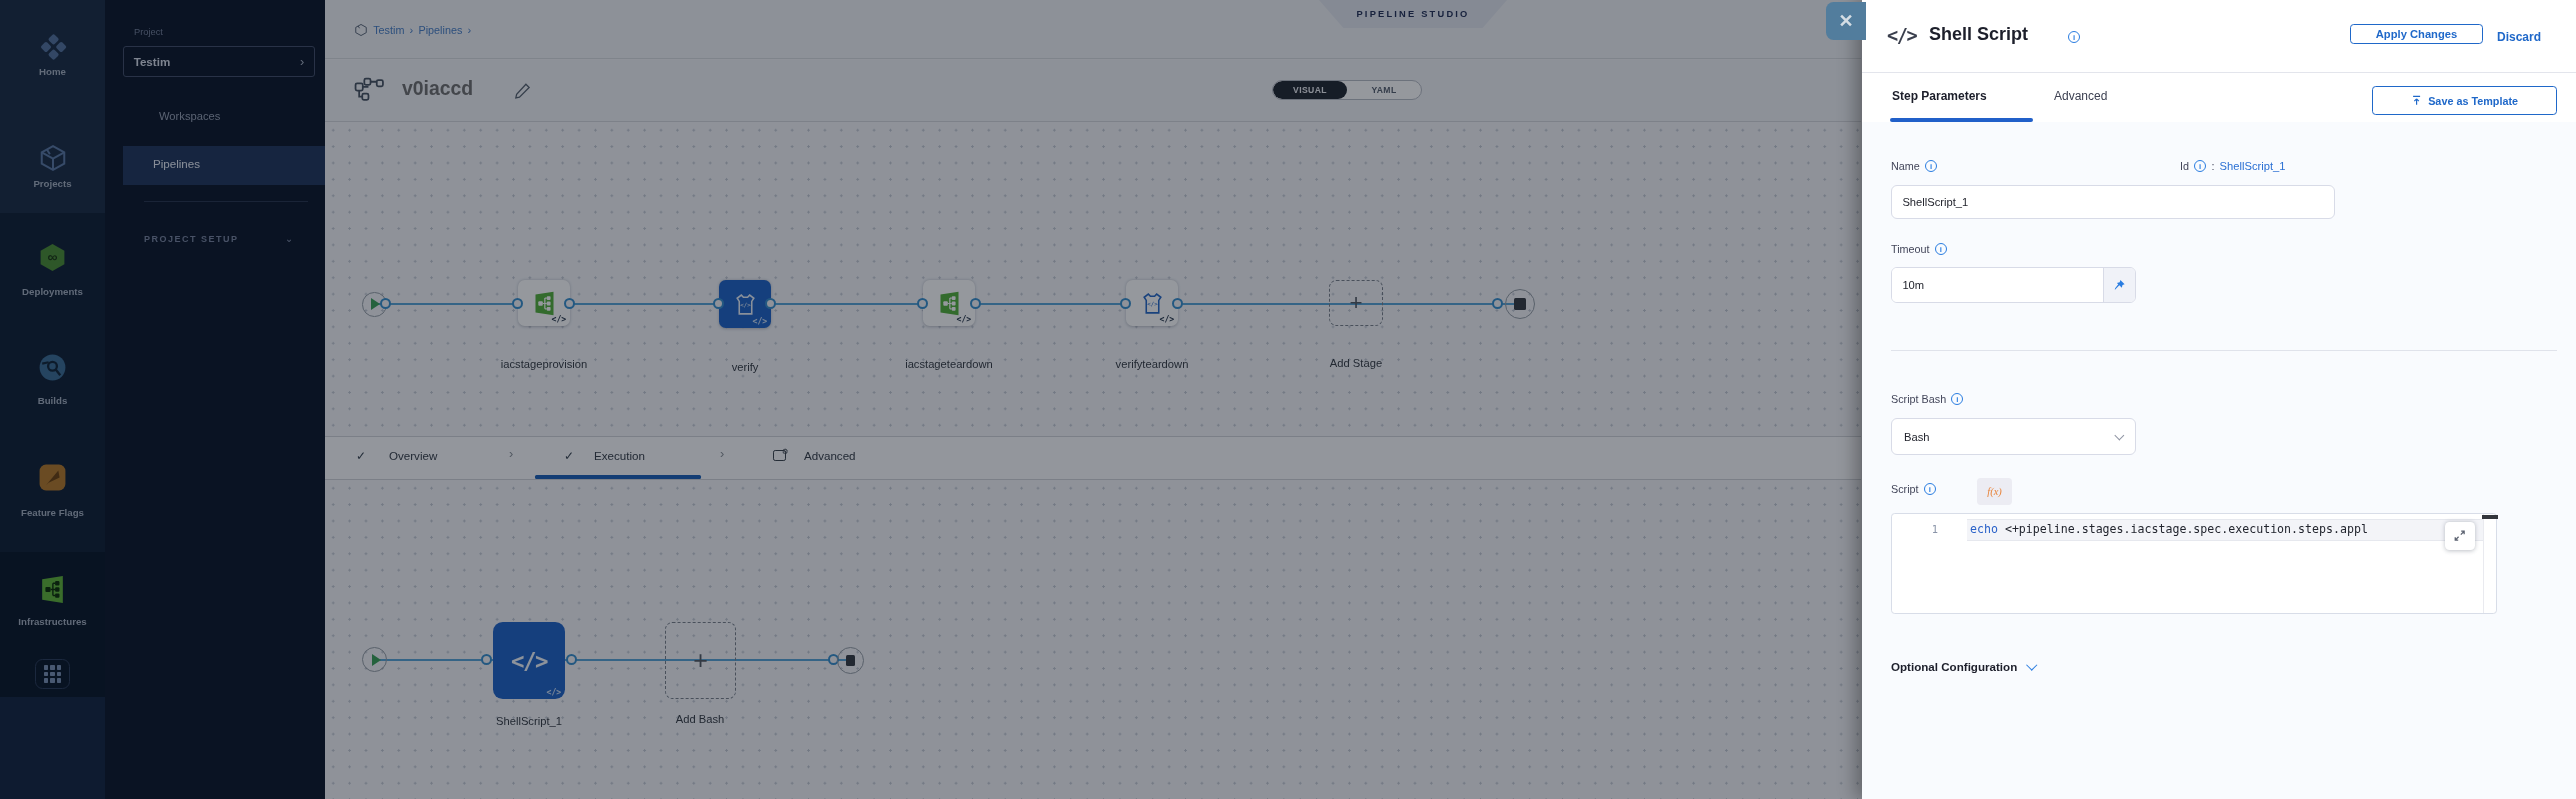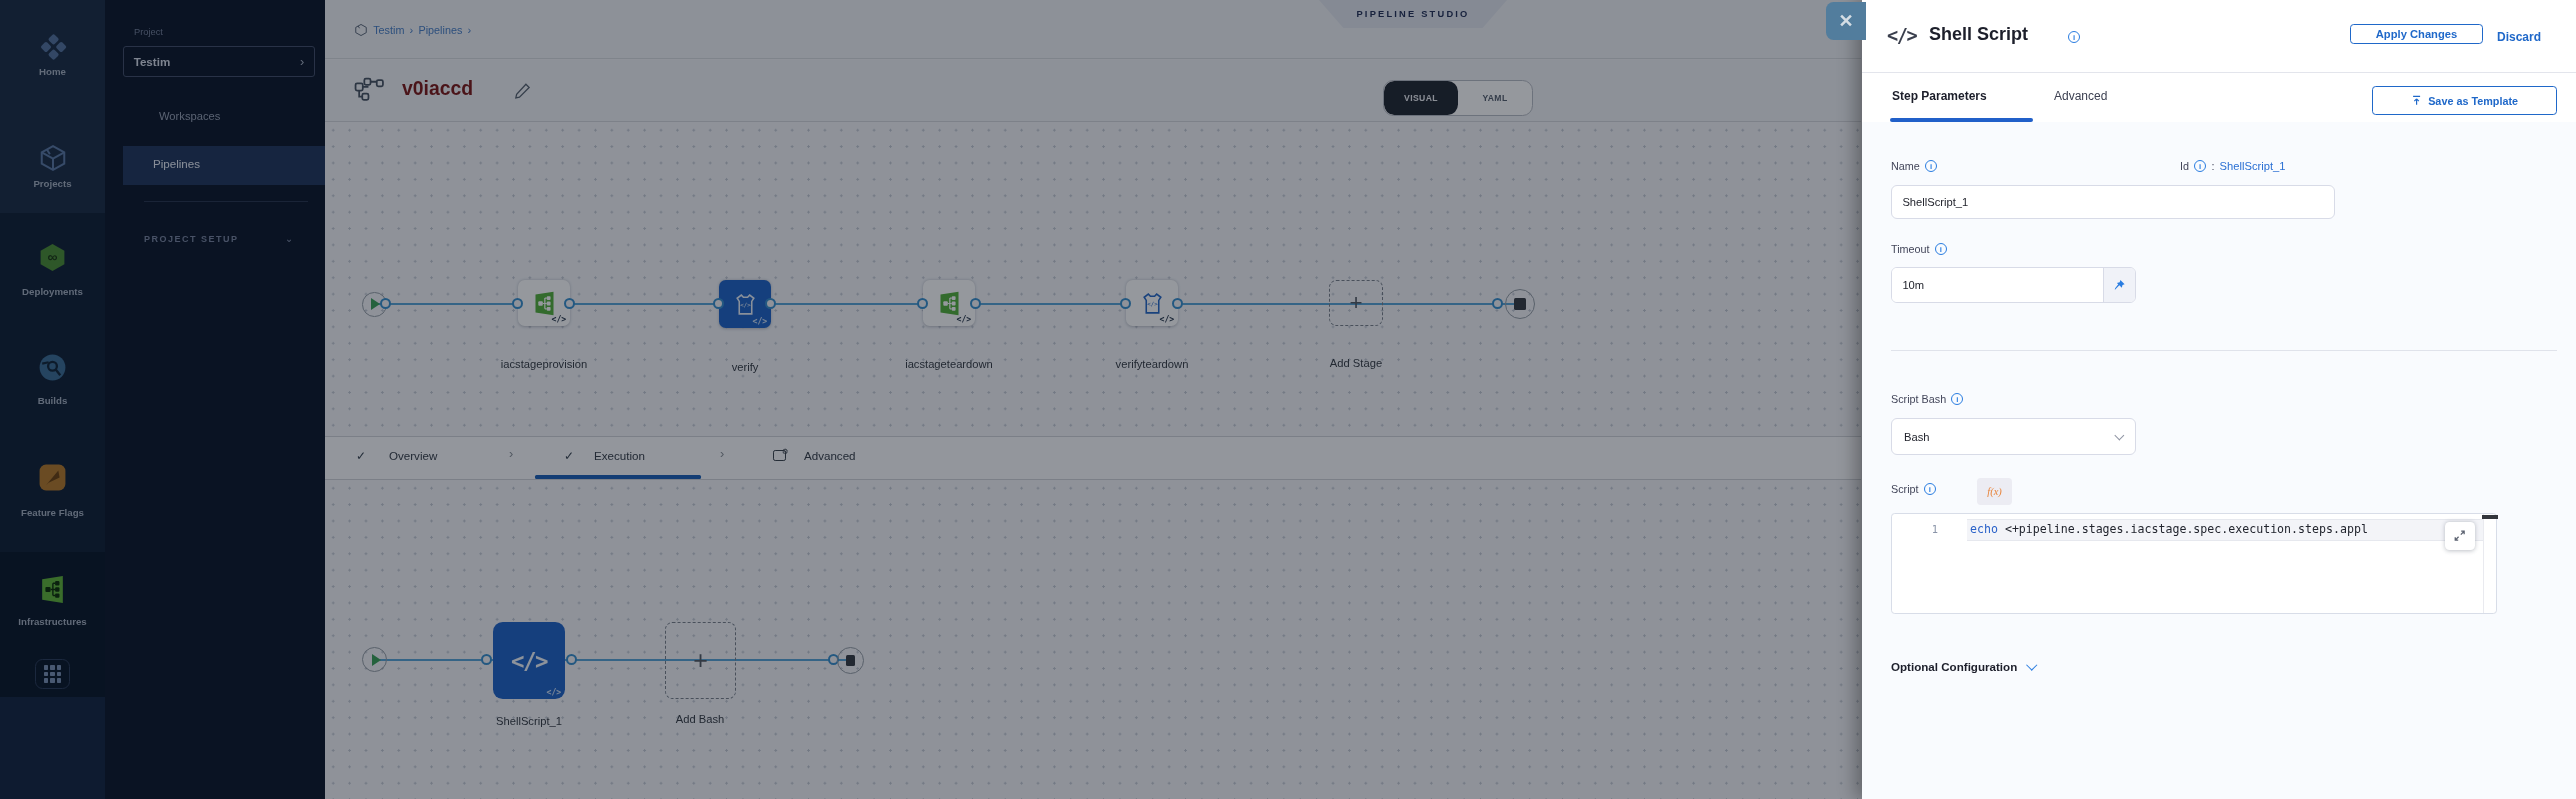--- a/index.html
+++ b/index.html
@@ -33,23 +33,23 @@
   .nav2-chev { position:absolute; left:180px; top:233px; color:#7b86a0; font-size:9.7px; }
 
   
   .topbar { position:absolute; left:325px; top:0; width:1536px; height:59px; background:#f2f3f6; border-bottom:0.7px solid #dadce1; z-index:5; }
   .crumbs { position:absolute; left:354px; top:23px; display:flex; align-items:center; gap:5.2px; font-size:10.8px; z-index:6; }
   .crumbs .lnk { color:#4c82c8; }
   .crumbs .sep { color:#4c82c8; font-size:11.2px; }
   .badge { position:absolute; left:1319px; top:0; width:188px; height:28px; background:#e3e7f0; clip-path:polygon(0 0,100% 0,87% 100%,13% 100%); display:flex; align-items:center; justify-content:center; z-index:6; }
   .badge span { font-size:9.3px; font-weight:bold; letter-spacing:2.2px; color:#28355b; }
   .titlebar { position:absolute; left:325px; top:60px; width:1536px; height:62px; background:#f2f3f6; border-bottom:0.7px solid #d6d8dd; z-index:5; }
-  .pipe-title { position:absolute; left:402px; top:77px; font-size:19.4px; font-weight:bold; color:#7f1d1d; z-index:6; }
+  .pipe-title { position:absolute; left:402px; top:77px; font-size:19.4px; font-weight:bold; color:#737373; z-index:6; }
   .pencil { position:absolute; left:513px; top:81px; z-index:6; }
-  .toggle { position:absolute; left:1383px; top:80px; width:150px; height:36px; border:0.7px solid #b9bdc6; background:#fff; border-radius:10.4px; display:flex; overflow:hidden; z-index:6;justify-content:flex-end; }
+  .toggle { position:absolute; left:1272px; top:80px; width:150px; height:20px; border:0.7px solid #b9bdc6; background:#fff; border-radius:10.4px; display:flex; overflow:hidden; z-index:6;justify-content:flex-end; }
   .toggle .seg { flex:1; display:flex; align-items:center; justify-content:center; font-size:8.6px; font-weight:bold; letter-spacing:0.4px; }
   .toggle .on { background:#252b35; color:#eceef2; border-radius:10.4px; }
   .toggle .off { color:#596271; }
 
   
   .canvas { position:absolute; left:325px; width:1536px; background:#f4f5f9;
     background-image:radial-gradient(#c5cad4 1.2px, transparent 1.3px); background-size:16.4px 16.4px; z-index:1; }
   .cv-up { top:122px; height:314px; }
   .cv-dn { top:480px; height:320px; }
 

